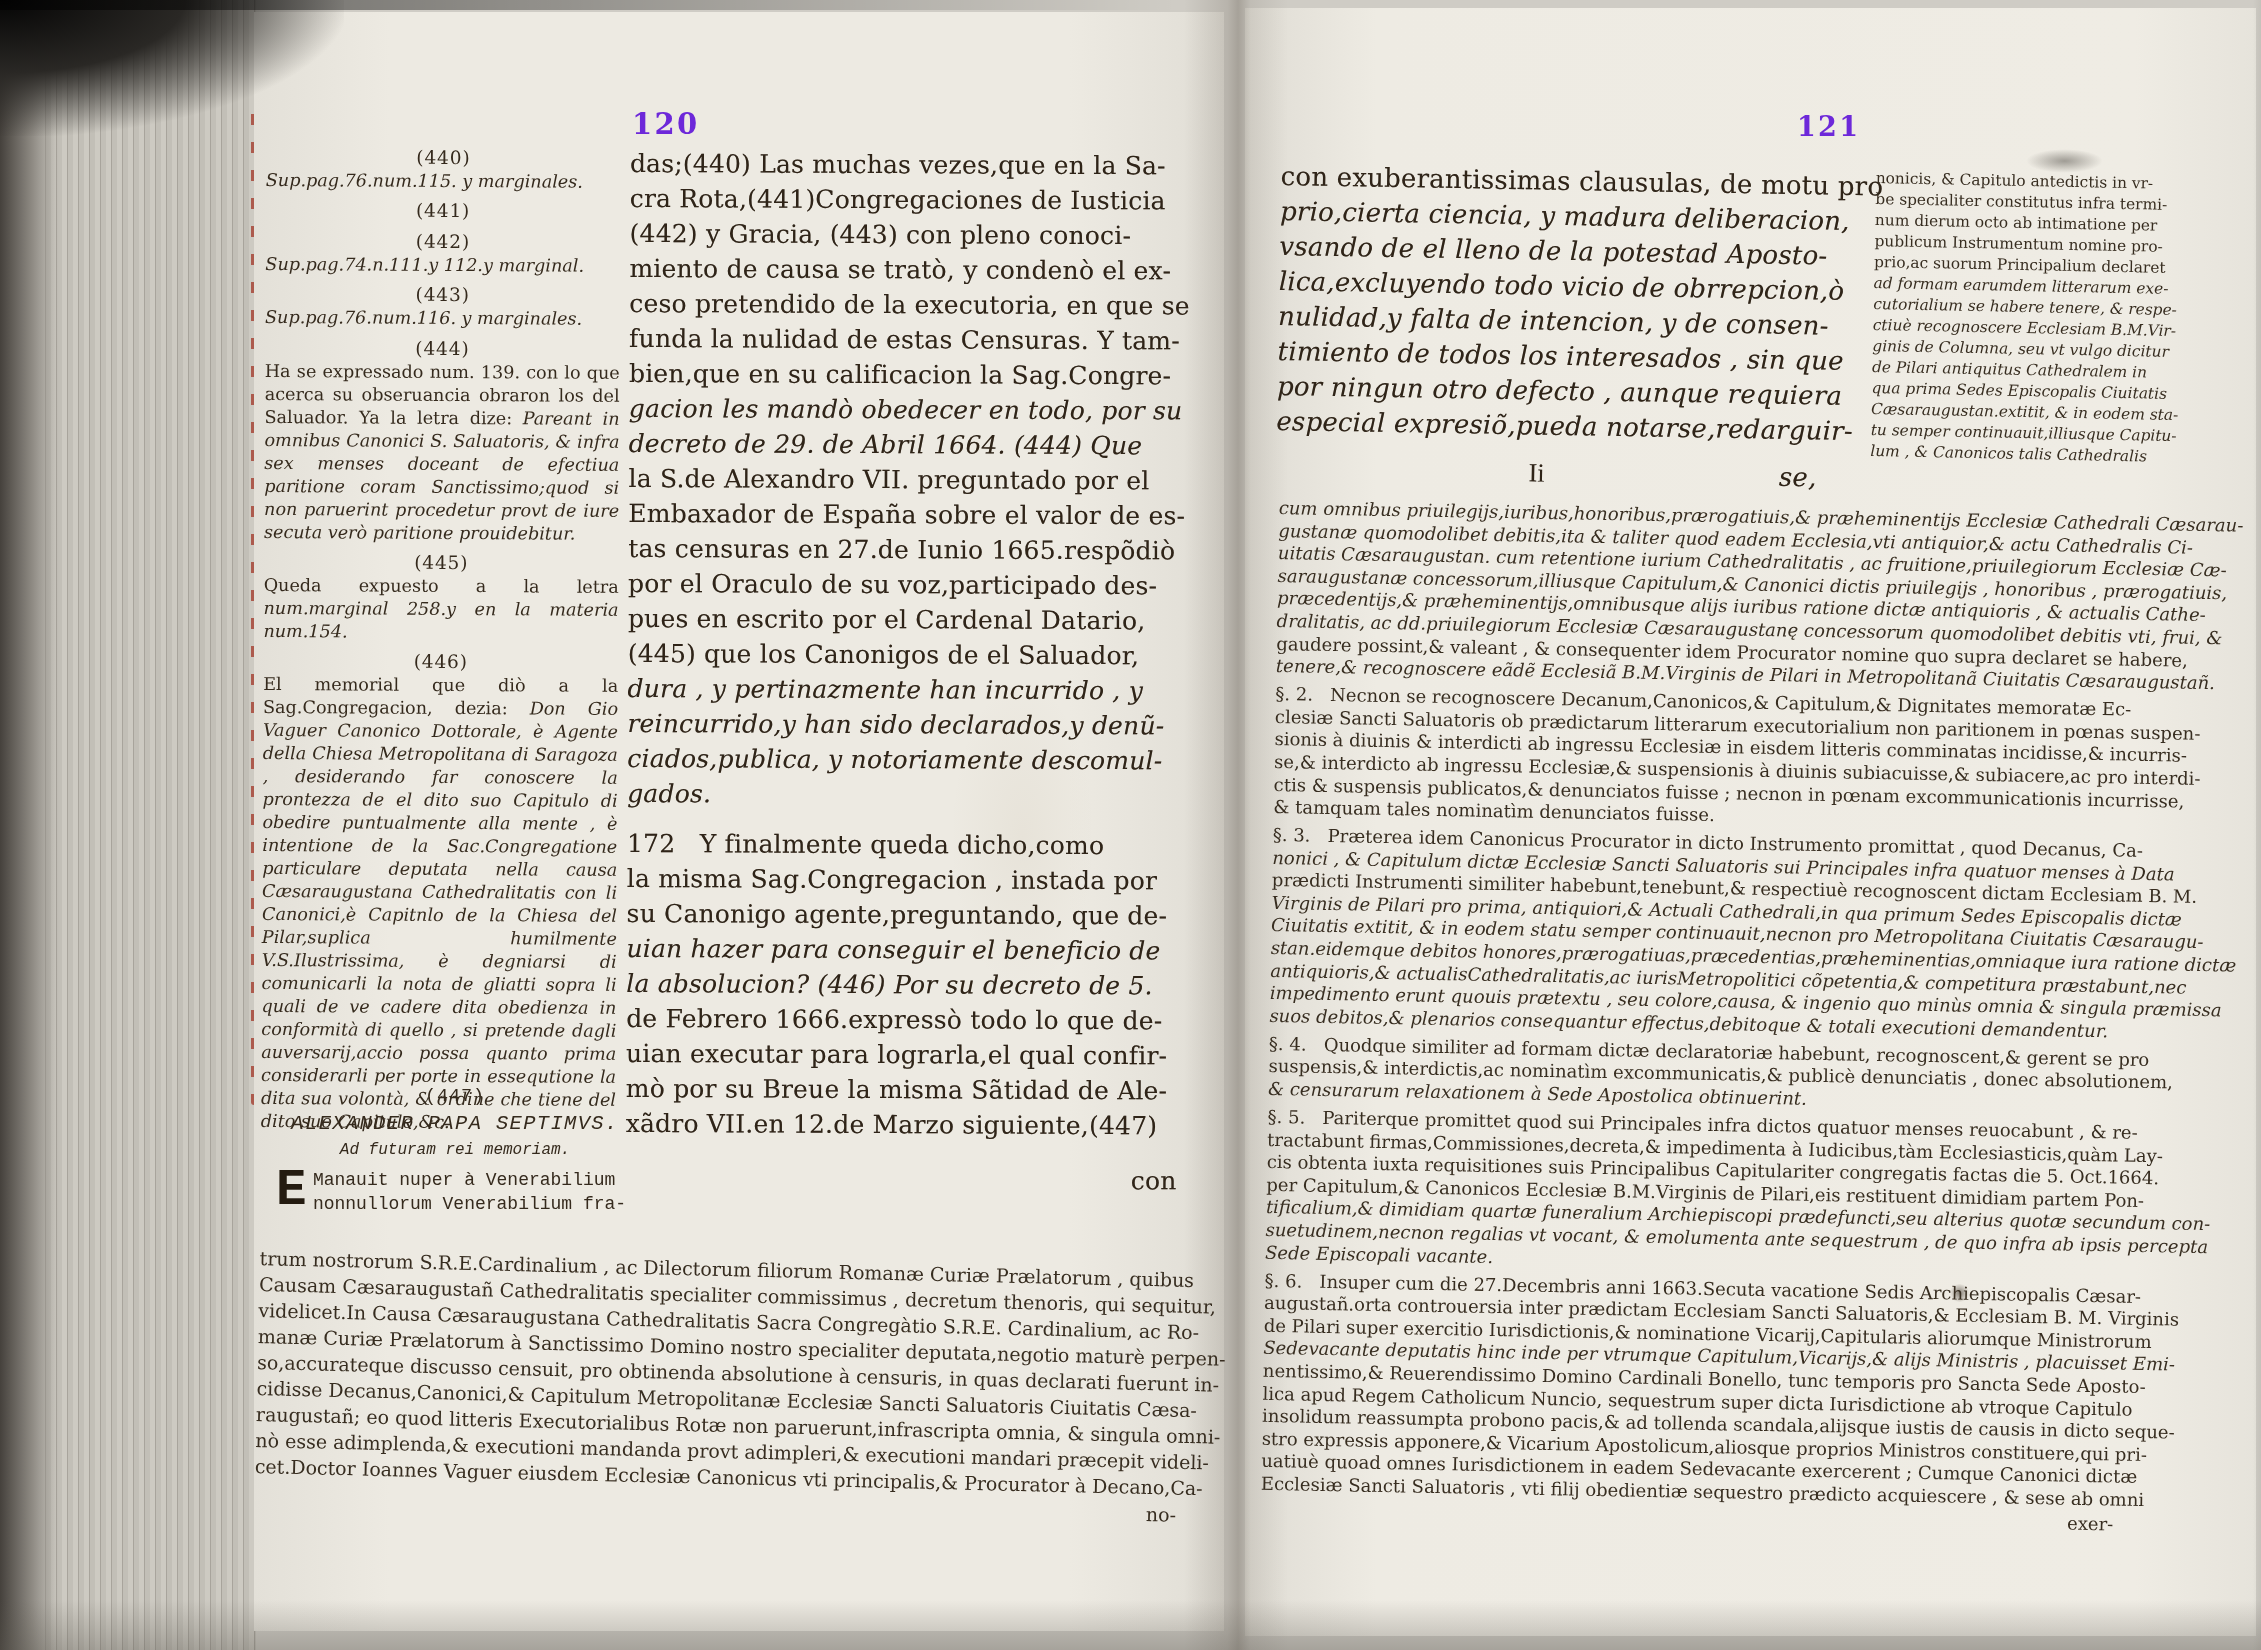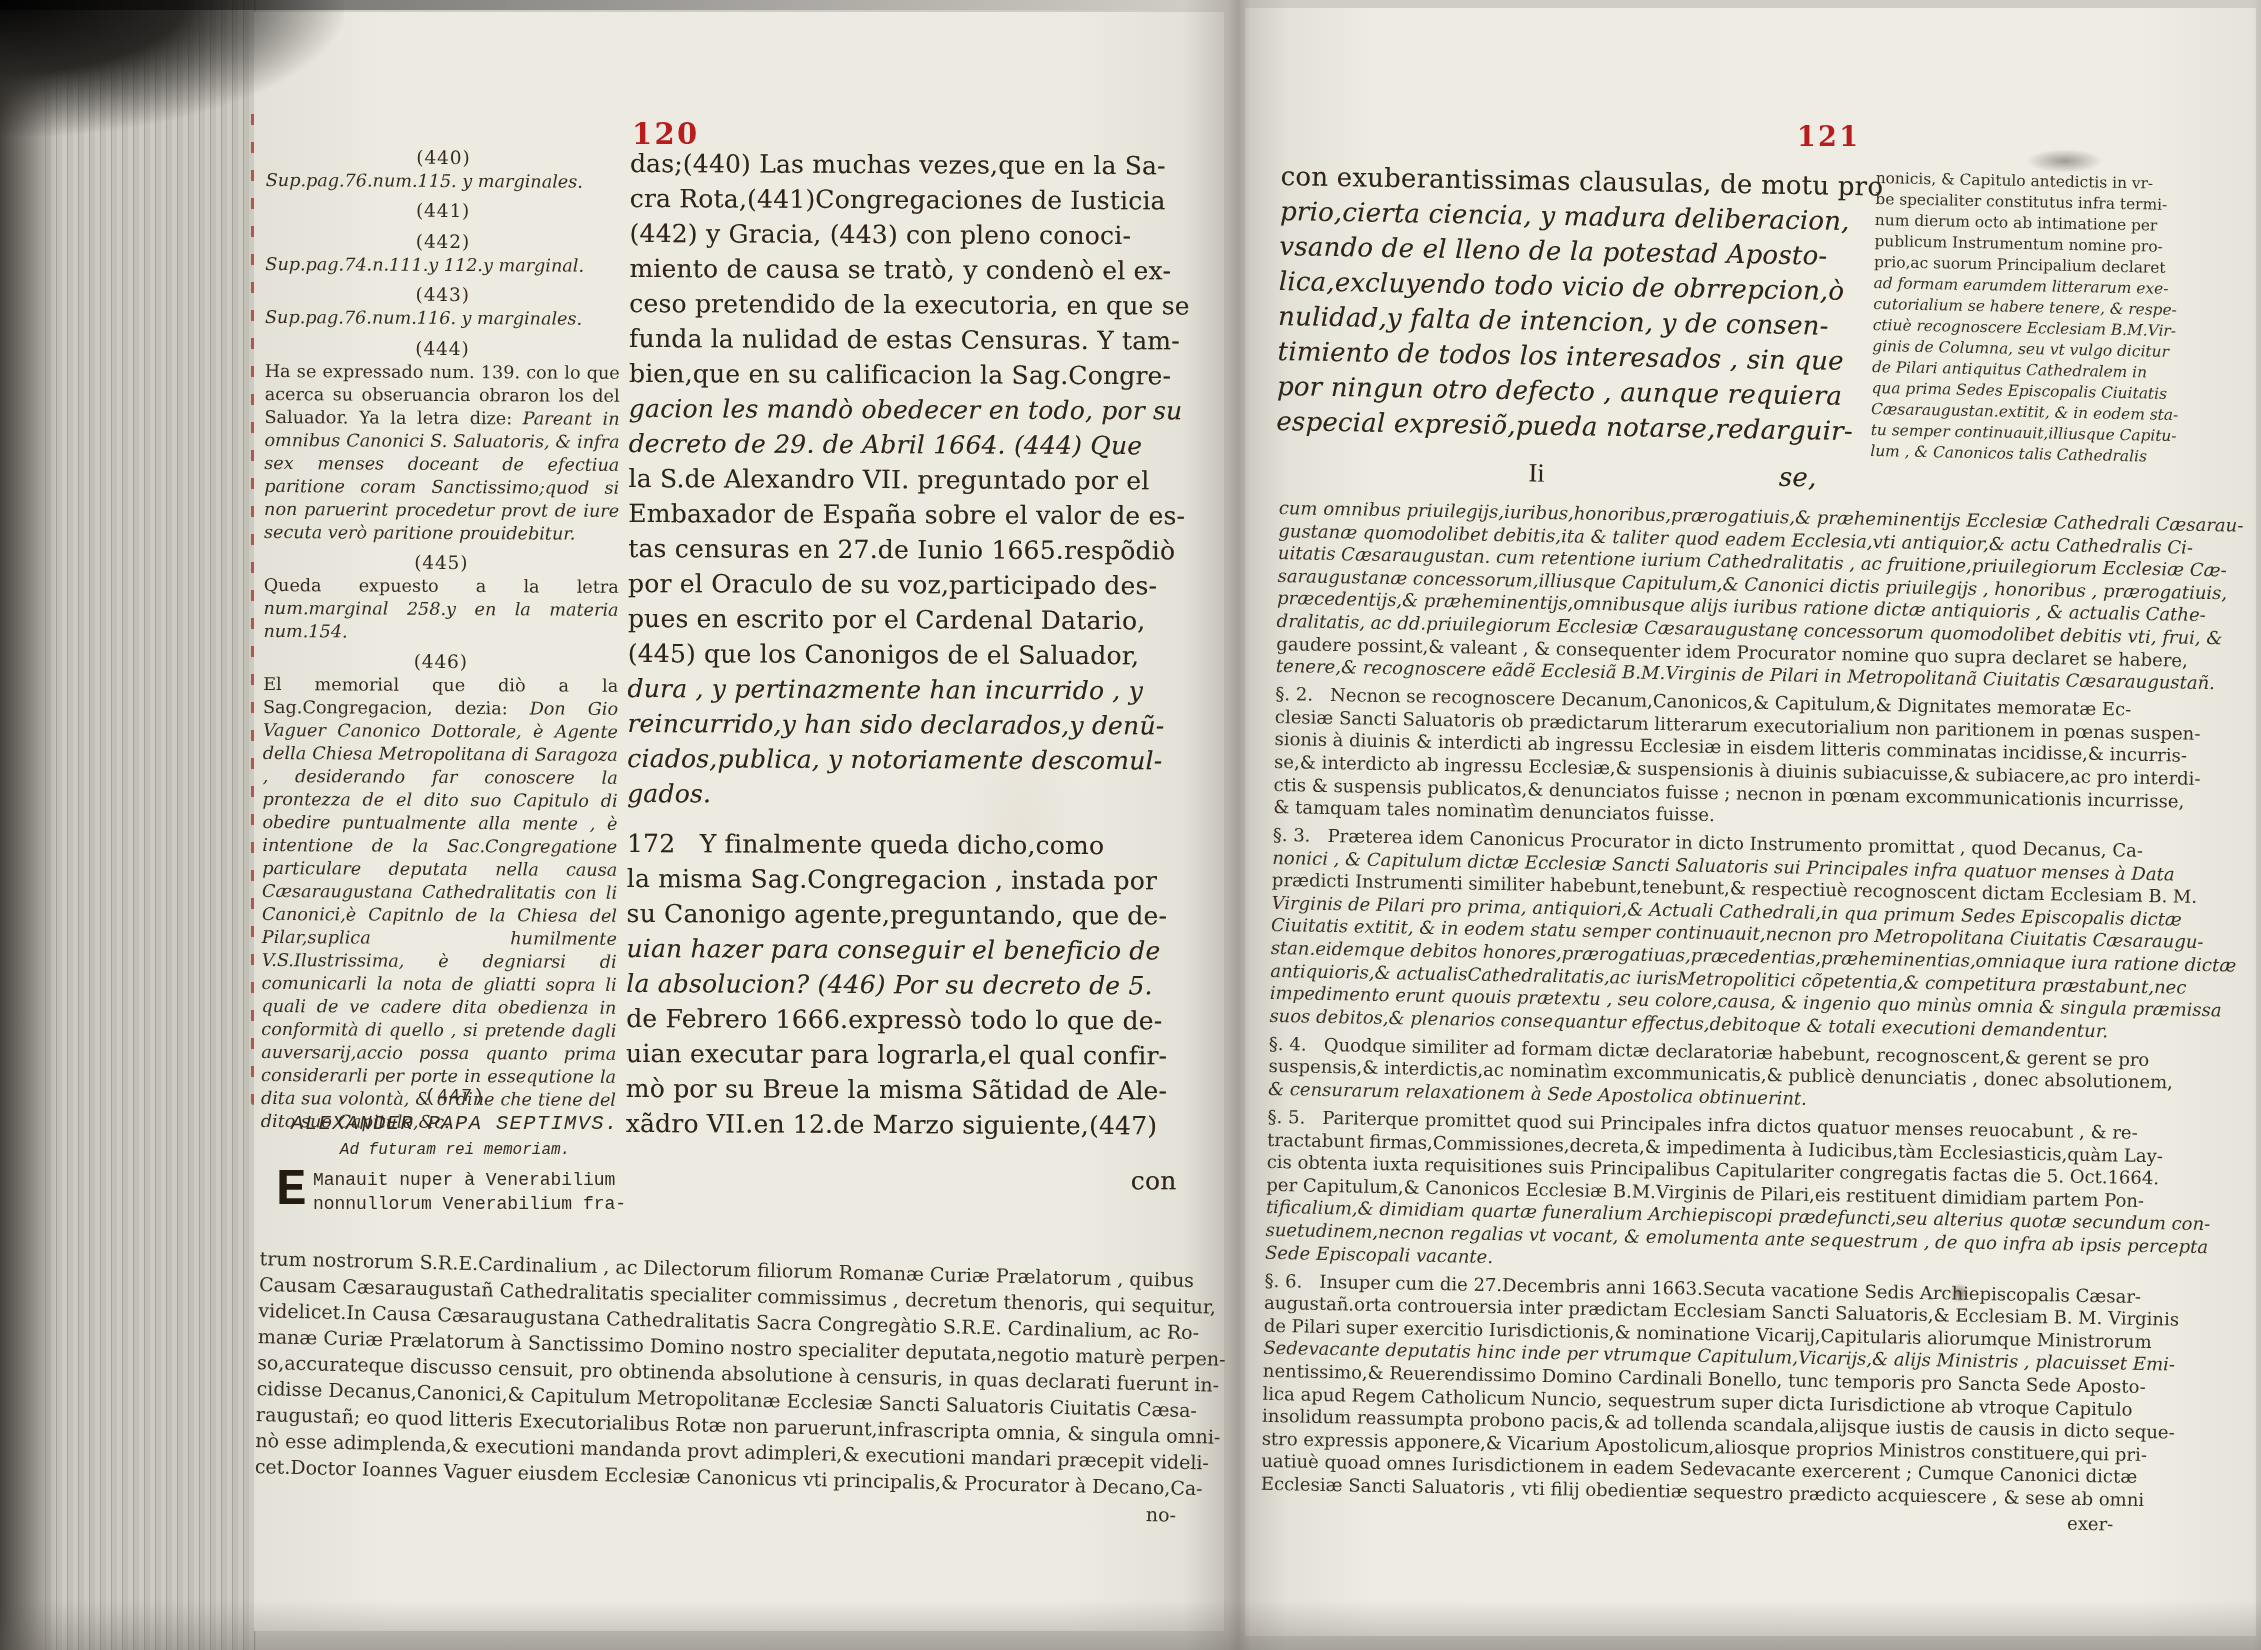--- a/index.html
+++ b/index.html
@@ -28,21 +28,21 @@
     background:linear-gradient(270deg,rgba(90,86,78,.30),rgba(0,0,0,0));}
   .stain1{position:absolute;left:1949px;top:1284px;width:21px;height:18px;border-radius:50%;
     background:radial-gradient(circle,rgba(48,38,26,.55),rgba(0,0,0,0) 70%);}
   .stain2{position:absolute;left:2026px;top:149px;width:77px;height:23.5px;border-radius:50%;
     background:radial-gradient(ellipse,rgba(30,26,20,.38),rgba(0,0,0,0) 70%);}
   .stain3{position:absolute;left:950px;top:678px;width:145px;height:317px;border-radius:50%;
     background:radial-gradient(ellipse,rgba(150,130,95,.07),rgba(0,0,0,0) 70%);}
   
   .line{white-space:nowrap;}
   .it{font-style:italic;}
-  .pageno{position:absolute;font-weight:bold;letter-spacing:2.3px;color:#b91c1c;margin-top:10px;}
+  .pageno{position:absolute;font-weight:bold;letter-spacing:2.3px;color:#6d28d9;}
   .pageno-left{left:632px;top:107px;font-size:29px;}
   .pageno-right{left:1797px;top:111px;font-size:27px;}
   .margin-notes{position:absolute;left:266px;top:144px;width:355px;font-size:17.6px;line-height:23px;
     transform:rotate(.3deg);transform-origin:0 0;color:#352a1d;}
   .note{margin-bottom:5.4px;text-align:justify;}
   .note-ref{display:block;text-align:center;font-size:18.5px;line-height:25px;letter-spacing:0.9px;font-style:normal;}
   .note-quote{font-style:italic;}
   .brief{position:absolute;left:276px;top:1084px;width:358px;color:#352a1d;font-family:Liberation Mono, monospace;}
   .brief-ref{text-align:center;font-size:18.5px;line-height:26px;letter-spacing:0.9px;}
   .brief-heading{text-align:center;font-size:20.4px;line-height:28px;letter-spacing:1.4px;font-style:italic;}

